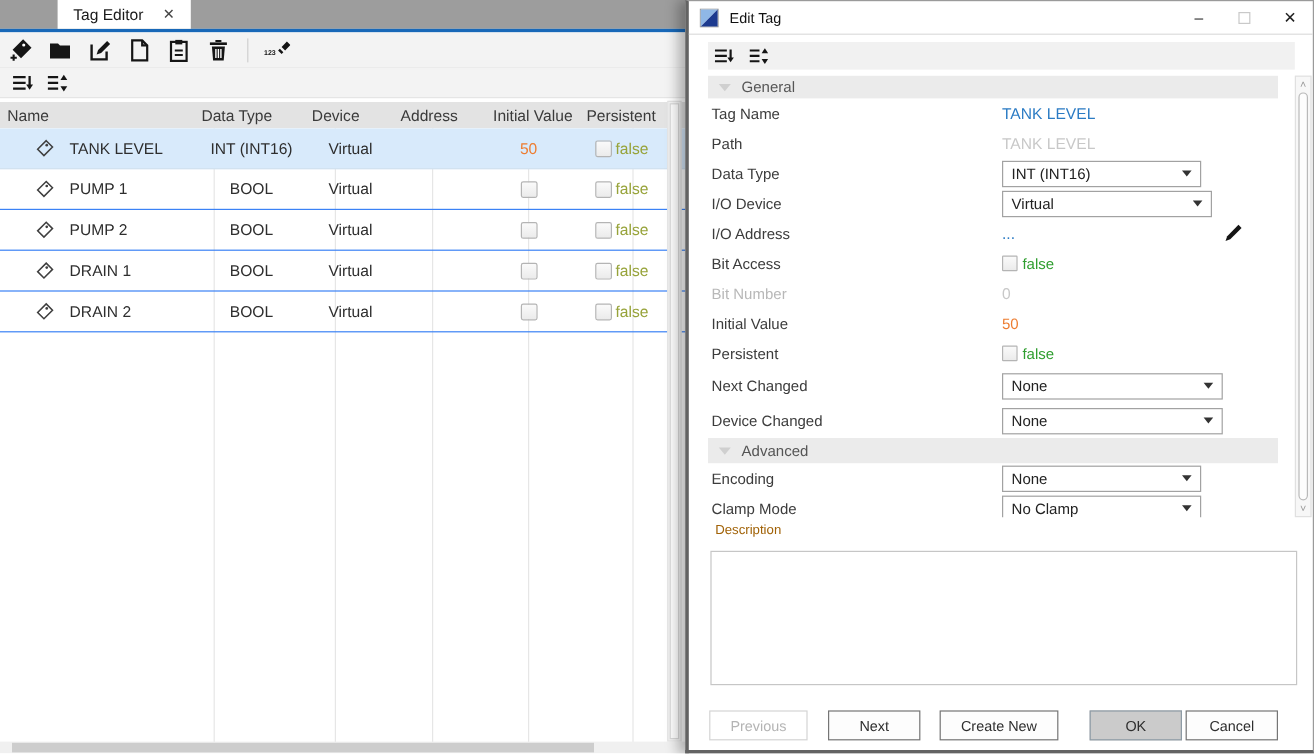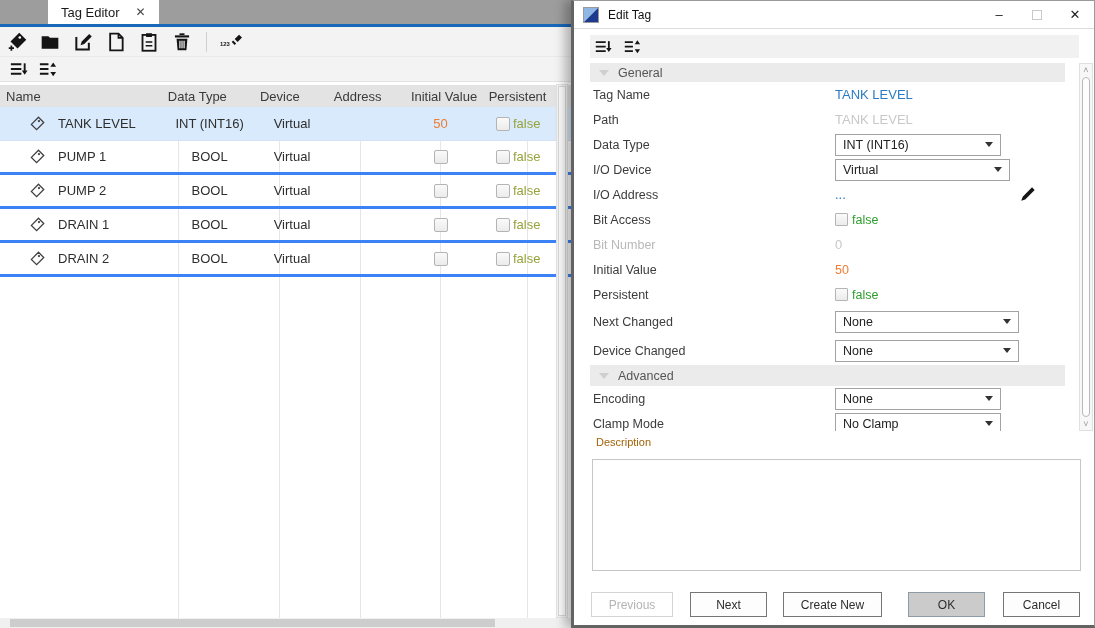--- a/index.html
+++ b/index.html
@@ -20,21 +20,21 @@
   .gap { height:3px; background:#fff; }
 
   .thead { height:22px; background:#e3e3e3; display:flex; font-size:13px; color:#3a3a3a; }
   .hcell { padding-left:6px; display:flex; align-items:center; overflow:hidden; white-space:nowrap; }
   .c-name{width:178px;} .c-dtype{width:101px;} .c-dev{width:81px;} .c-addr{width:80px;} .c-init{width:87px;} .c-pers{width:100px;}
   .h-init{ padding-left:10px; } .h-pers{ padding-left:8px; }
 
   .tbody { position:relative; height:512px; background:#fff; }
   .collines { position:absolute; inset:0; pointer-events:none; }
   .vline { position:absolute; top:0; bottom:0; width:1px; background:#e6e6e6; }
-  .trow { position:relative; height:34px; display:flex; align-items:center; border-bottom:3px solid #3b82f6; font-size:13px; color:#2e2e2e; }
+  .trow { position:relative; height:34px; display:flex; align-items:center; border-bottom:1px solid #3b82f6; font-size:13px; color:#2e2e2e; }
   .trow.selected { background:#d8eafb; border-bottom:1px solid #d2e2f0; }
   .cell { display:flex; align-items:center; justify-content:center; overflow:hidden; white-space:nowrap; height:100%; }
   .cell-name { justify-content:flex-start; padding-left:28px; gap:12px; }
   .cell-pers { justify-content:flex-start; padding-left:16px; gap:3px; }
   .tagicon { width:18px; height:18px; flex:none; }
   .cb { width:14px; height:14px; flex:none; border:1px solid #b4b4b4; border-radius:2px; background:linear-gradient(#fafafa,#ebebeb); }
   .pers-txt { color:#97a33a; font-size:13px; }
   .orange { color:#ed7d31; }
 
   .vtrack { position:absolute; right:4px; top:84px; bottom:10px; width:12px; background:#f4f4f4; border:1px solid #e3e3e3; }
@@ -75,21 +75,21 @@
   .sarrow { font-size:9px; color:#999; line-height:12px; height:12px; }
   .sthumb { position:absolute; left:2px; right:2px; top:13px; bottom:13px; background:#fdfdfd; border:1px solid #b9b9b9; border-radius:6px; }
 
   .desc-label { position:absolute; left:22px; top:435px; font-size:11px; color:#a16207; }
   .desc-box { position:absolute; left:18px; top:458px; width:489px; height:112px; border:1px solid #c6c6c6; resize:none; outline:none; font-family:"Liberation Sans", sans-serif; font-size:13px; padding:4px; }
 
   .btnrow { position:absolute; left:0; top:591px; width:100%; height:26px; }
   .btn { position:absolute; height:25px; background:#fdfdfd; border:1px solid #757575; font-size:12px; color:#2e2e2e; display:flex; align-items:center; justify-content:center; font-family:"Liberation Sans", sans-serif; }
   .btn.disabled { border-color:#d4d4d4; color:#b4b4b4; background:#fff; }
   .btn.default { background:#cbcbcb; border-color:#8e9ba5; }
-  .b-prev{left:17px;width:82px;} .b-next{left:116px;width:77px;} .b-new{left:209px;width:99px;} .b-ok{left:334px;width:77px;} .b-cancel{left:429px;width:77px;}
+  .b-prev{left:17px;width:82px;} .b-next{left:116px;width:77px;} .b-new{left:209px;width:99px;} .b-ok{left:334px;width:77px;} .b-cancel{left:414px;width:77px;}
 </style>
 </head>
 <body>
 
 <div class="app">
 
   <div class="left-panel">
     <div class="tabbar">
       <div class="tab">
         <span>Tag Editor</span>

